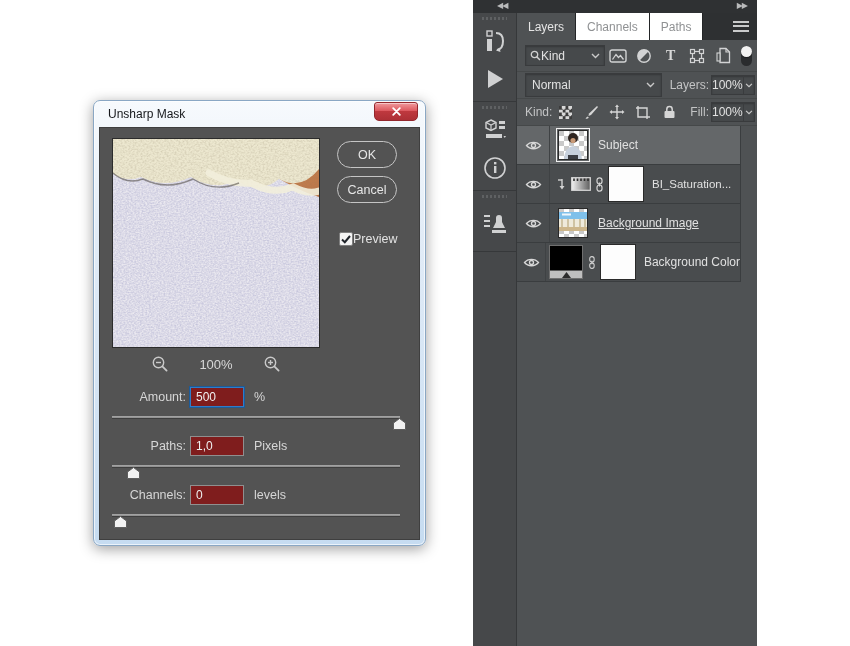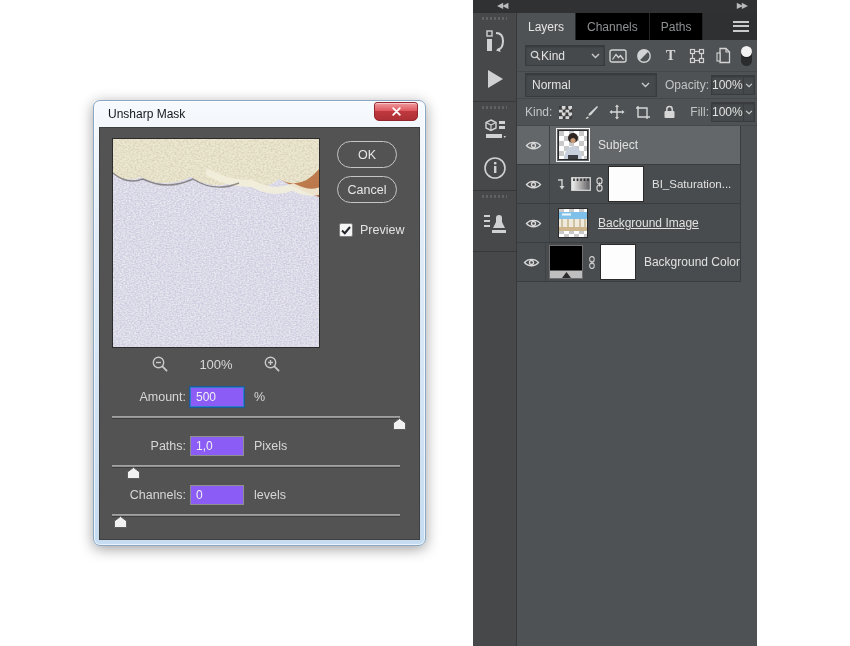--- a/index.html
+++ b/index.html
@@ -22,60 +22,60 @@
 
   .preview-box { position:absolute; left:12px; top:10px; width:208px; height:210px;
     border:1px solid #2c2c2c; background:#eceaf1; overflow:hidden; }
 
   .zoom-row { position:absolute; left:12px; top:226px; width:208px; height:20px;
     display:flex; align-items:center; justify-content:center; gap:30px; }
   .zoom-label { font-size:13px; color:#d8d8d8; }
 
   .frow { position:absolute; left:0; width:100%; height:22px; display:flex; align-items:center; }
   .frow .flabel { width:86px; text-align:right; margin-right:4px; font-size:12.5px; color:#d6d6d6; }
-  .frow input { width:54px; height:20px; background:#8b5cf6; color:#f0f0f0; font-size:12px;
+  .frow input { width:54px; height:20px; background:#7f1d1d; color:#f0f0f0; font-size:12px;
     font-family:"Liberation Sans",sans-serif; padding:0 5px; outline:none; }
   .inp-focus { border:1px solid #2f7dc8; box-shadow:0 0 0 1px #1d5a97; }
   .inp-plain { border:1px solid #8f8f8f; }
   .frow .funit { margin-left:10px; font-size:12.5px; color:#d6d6d6; }
   .row-amount { top:258px; } .row-radius { top:307px; } .row-threshold { top:356px; }
 
   .slider { position:absolute; left:12px; width:288px; height:14px; }
   .sl-amount { top:288px; } .sl-radius { top:337px; } .sl-threshold { top:386px; }
   .sl-track { position:absolute; top:0; left:0; right:0; height:3px;
     background:linear-gradient(180deg,#a9a9a9,#8b8b8b); border-bottom:1px solid #3e3e3e; }
   .sl-thumb { position:absolute; top:2px; width:13px; height:12px; }
   .th-amount { left:281px; } .th-radius { left:15px; } .th-threshold { left:2px; }
 
   .dlg-btn { position:absolute; left:237px; width:60px; height:27px; border:1px solid #c5c5c5;
     border-radius:14px; background:transparent; color:#e6e6e6; font-size:12.5px;
     font-family:"Liberation Sans",sans-serif; display:flex; align-items:center; justify-content:center; }
   .btn-ok { top:13px; } .btn-cancel { top:48px; }
-  .chk-row { position:absolute; left:239px; top:95px; display:flex; align-items:center; gap:7px; }
+  .chk-row { position:absolute; left:239px; top:104px; display:flex; align-items:center; }
   .chk-box { width:14px; height:14px; background:#f4f4f4; border:1px solid #7f7f7f; border-radius:2px;
     display:flex; align-items:center; justify-content:center; }
   .chk-label { font-size:12.5px; color:#e2e2e2; }
 
   
   .panel { position:absolute; left:473px; top:0; width:284px; height:646px; background:#4f5254; }
   .topbar { position:absolute; top:0; left:0; right:0; height:13px; background:#2f3133; }
   .topbar .dbl { position:absolute; top:1px; font-size:8px; color:#b9babb; letter-spacing:-1px; }
   .dbl-left { left:24px; } .dbl-right { right:10px; }
 
   .strip { position:absolute; left:0; top:13px; width:44px; bottom:0; background:#46484a;
     border-right:1px solid #36383a; }
   .grip { height:3px; margin:4px 9px 2px;
     background:repeating-linear-gradient(90deg,#5f6163 0 2px,transparent 2px 4px); }
   .sbtn { height:38px; display:flex; align-items:center; justify-content:center; }
   .ssep { height:1px; background:#36383a; margin-top:3px; }
 
   .main { position:absolute; left:44px; top:13px; right:0; bottom:0; background:#4f5254; }
   .tabbar { height:27px; background:#2e3032; display:flex; position:relative; }
   .tab { padding:0 11px; display:flex; align-items:center; font-size:12px; color:#8f9193;
-    background:#000000; border-right:1px solid #232527; }
+    background:#ffffff; border-right:1px solid #232527; }
   .tab.active { background:#4f5254; color:#e5e5e5; }
   .menu-icon { position:absolute; right:8px; top:8px; width:16px; height:11px;
     background:repeating-linear-gradient(180deg,#c9cacb 0 2px,transparent 2px 4.5px); }
 
   .hdr-row { display:flex; align-items:center; border-bottom:1px solid #454849; }
   .filter-row { height:32px; padding:0 5px 0 8px; }
   .blend-row { height:27px; padding:0 2px 0 8px; }
   .lock-row { height:27px; padding:0 2px 0 8px; }
   .dd { background:#46494b; border:1px solid #393b3d; box-shadow:inset 0 1px 2px rgba(0,0,0,.25);
     display:flex; align-items:center; color:#e2e2e2; font-size:12px; }
@@ -342,21 +342,21 @@
       </div>
 
       <div class="hdr-row blend-row">
         <div class="dd dd-blend">
           <span>Normal</span>
           <span class="grow"></span>
           <svg width="9" height="6" viewBox="0 0 9 6">
             <path d="M1 1 L4.5 4.5 L8 1" fill="none" stroke="#c9c9c9" stroke-width="1.4"></path>
           </svg>
         </div>
-        <span class="hdr-label" style="margin-left:8px">Opacity:</span>
+        <span class="hdr-label" style="margin-left:8px">Layers:</span>
         <div class="dd dd-small">
           <span class="dd-val">100%</span>
           <span class="dd-chev">
             <svg width="8" height="5" viewBox="0 0 9 6">
               <path d="M1 1 L4.5 4.5 L8 1" fill="none" stroke="#c9c9c9" stroke-width="1.4"></path>
             </svg>
           </span>
         </div>
       </div>
 

